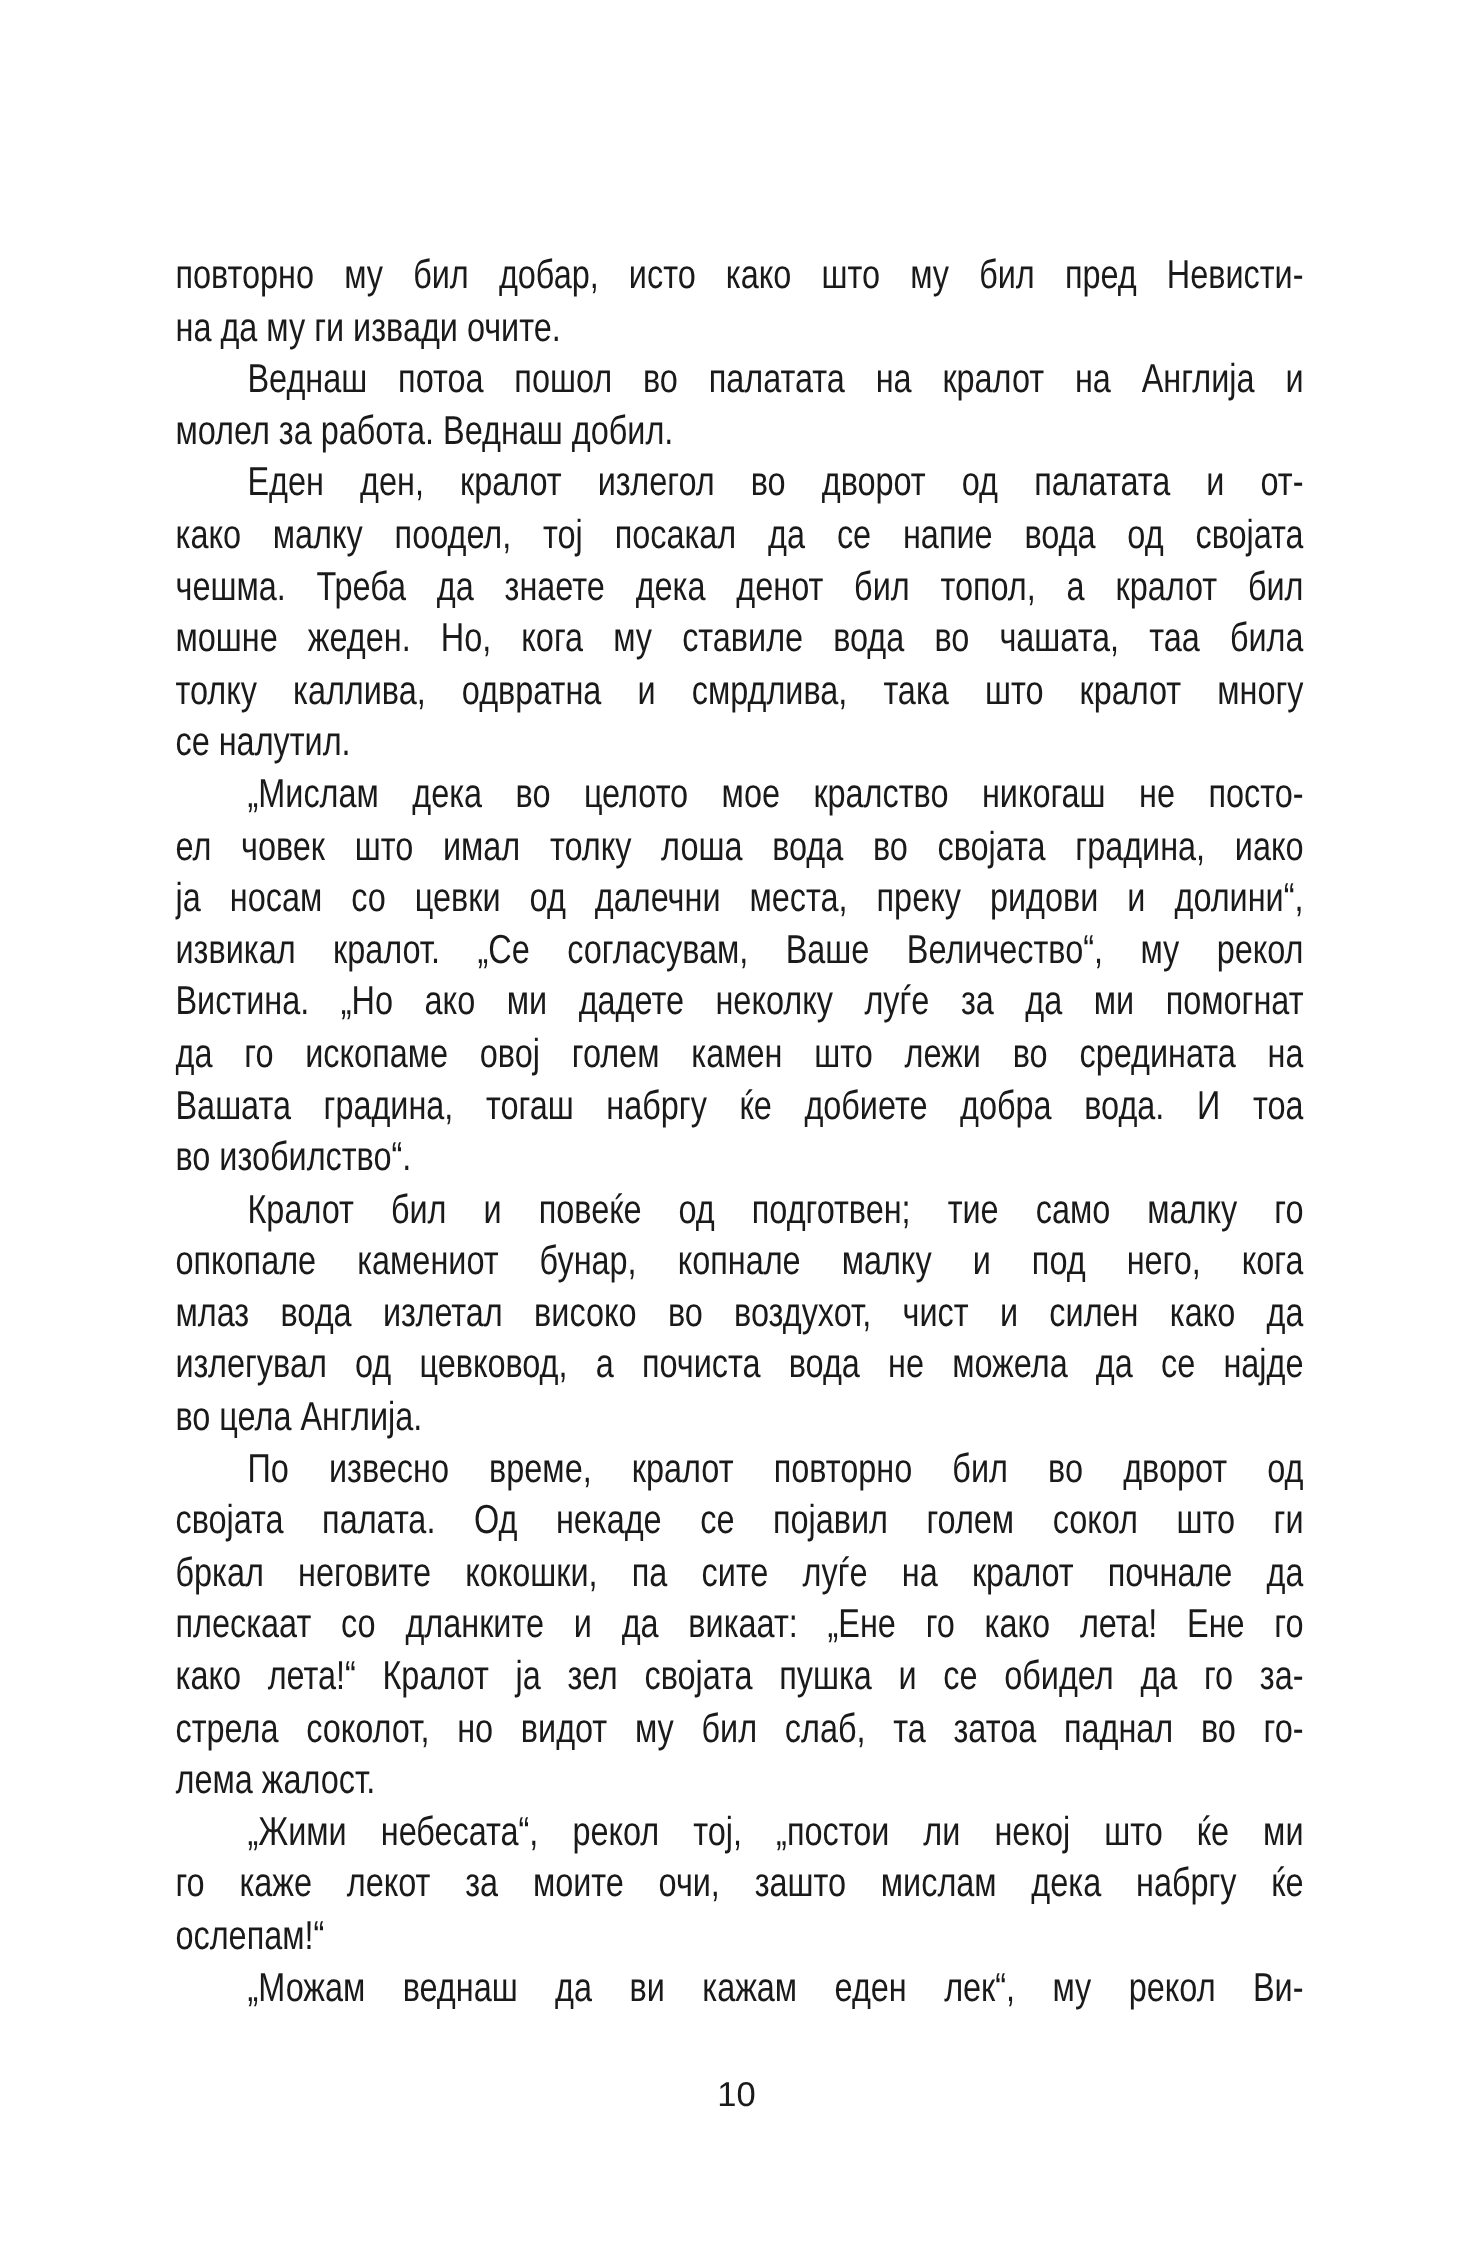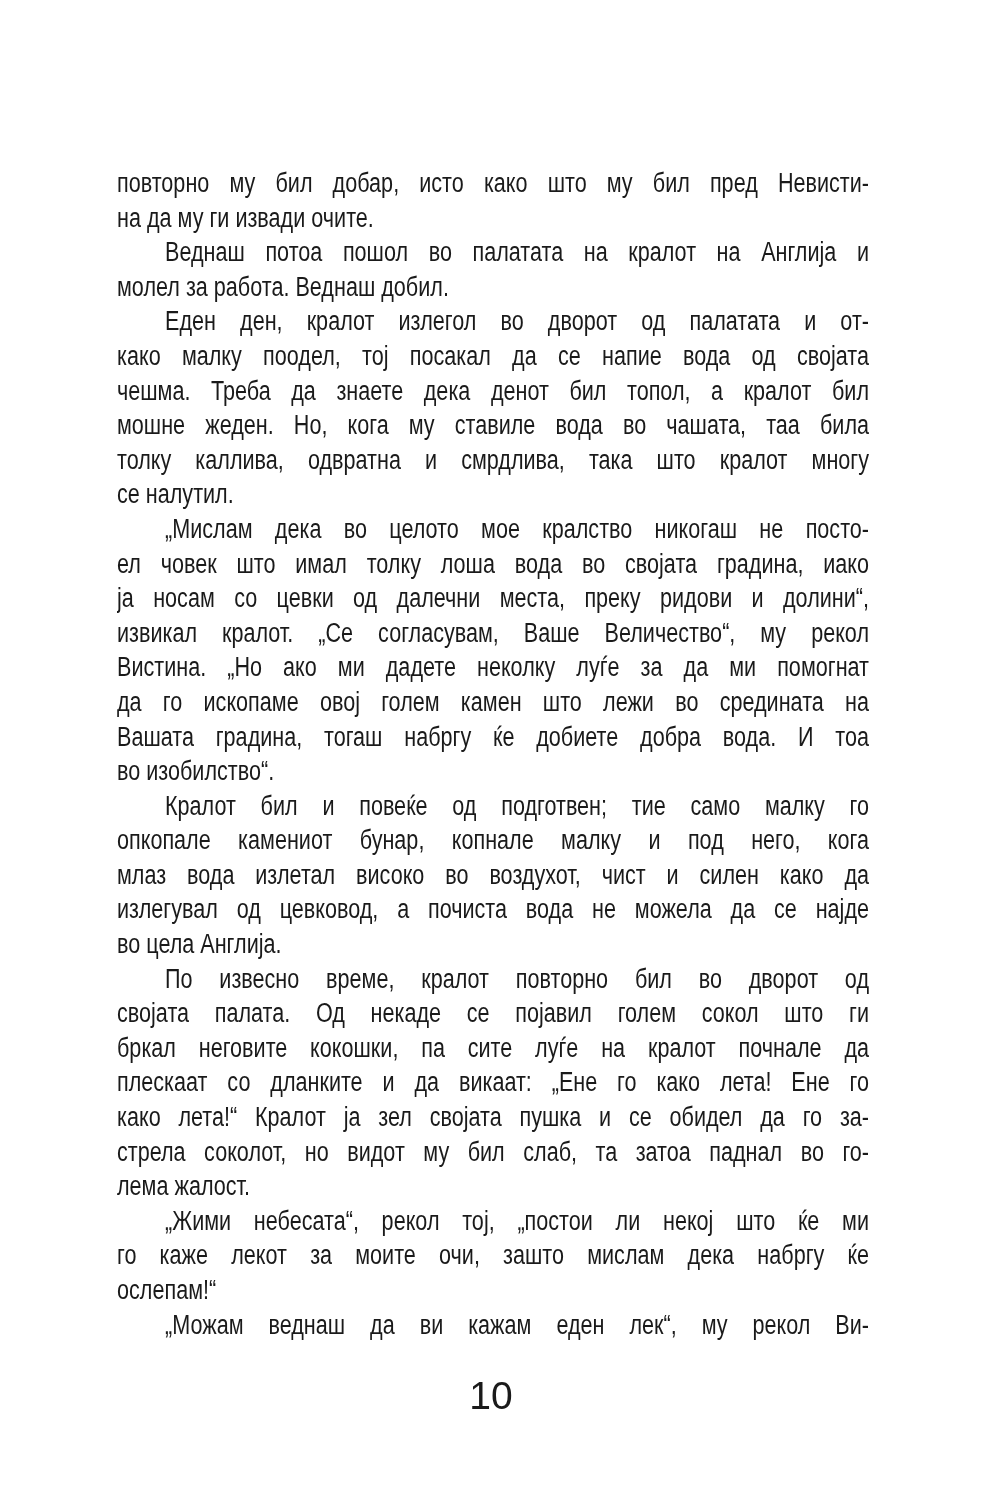--- a/index.html
+++ b/index.html
@@ -45,21 +45,21 @@
   }
   .line.para-end {
     text-align-last: left;
   }
   .page-number {
     position: absolute;
     top: 1379px;
     left: 0;
     width: 982px;
     text-align: center;
-    font-size: 39px;
+    font-size: 23px;
     line-height: 34px;
     color: #1a1a1a;
   }
 </style>
 </head>
 <body>
 
 <div class="page">
   <div class="text-block" id="text-block">
       <div class="line">повторно му бил добар, исто како што му бил пред Невисти-</div>

